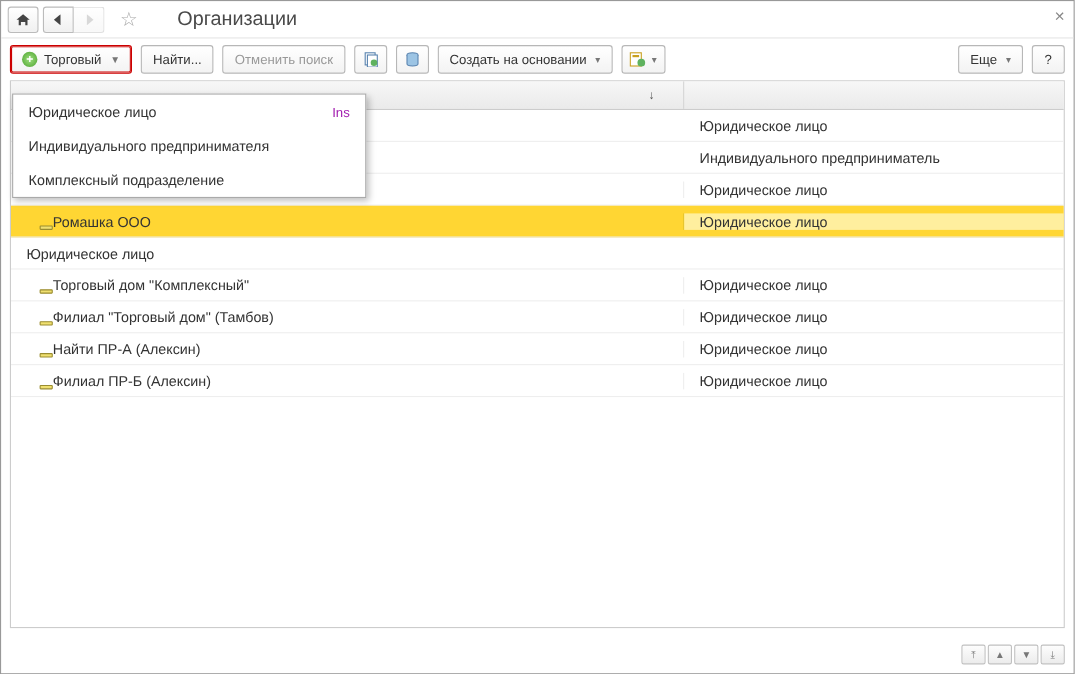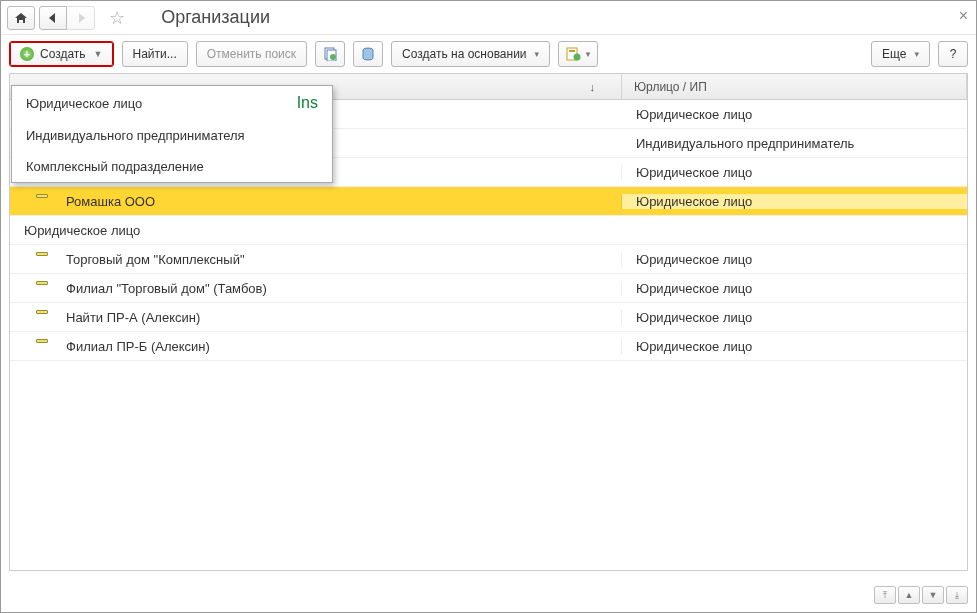--- a/index.html
+++ b/index.html
@@ -95,21 +95,21 @@
   z-index: 5;
 }
 .dropdown-item {
   display: flex;
   justify-content: space-between;
   align-items: center;
   padding: 8px 14px;
   cursor: pointer;
   font-size: 13px;
 }
-.dropdown-item .shortcut { color: #15803d; font-size: 16px; }
+.dropdown-item .shortcut { color: #a21caf; font-size: 12px; }
 
 
 .table-wrap {
   border: 1px solid #ccc;
   margin: 0 8px;
   height: 498px;
   background: #fff;
   position: relative;
 }
 .thead {
@@ -136,23 +136,22 @@
   border-bottom: 1px solid #eee;
   align-items: center;
   font-size: 13px;
 }
 .tr.selected { background: #ffd633; }
 .tr.selected .td.type { background: #ffef9e; }
 .td.name {
   flex: 0 0 612px;
   border-right: 1px solid #eee;
   display: flex;
-  align-items: flex-start;
+  align-items: flex-end;
   padding-left: 26px;
-  gap: 18px;
 }
 .tr.selected .td.name { border-right-color: #e5c52e; }
 .td.type {
   flex: 1;
   padding-left: 14px;
   display: flex;
   align-items: center;
 }
 .minus-icon {
   width: 12px; height: 4px;
@@ -206,21 +205,21 @@
     </div>
   </div>
   <span class="star-icon">☆</span>
   <span class="title">Организации</span>
   <span class="close-x">×</span>
 </div>
 
 <div class="toolbar">
   <div class="btn create">
     <span class="plus">+</span>
-    <span>Создать</span>
+    <span>Торговый</span>
     <span class="chev">▼</span>
   </div>
   <div class="btn">
     <span>Найти...</span>
   </div>
   <div class="btn disabled">
     <span>Отменить поиск</span>
   </div>
   <div class="btn icon-only">
     <svg width="16" height="14">
@@ -270,23 +269,20 @@
     <span>Комплексный подразделение</span>
     <span class="shortcut"></span>
   </div>
 </div>
 
 <div class="table-wrap">
   <div class="thead">
     <div class="th name">
       <span class="sort-arrow">↓</span>
     </div>
-    <div class="th type">
-      <span>Юрлицо / ИП</span>
-    </div>
   </div>
   <div class="tbody" id="tbody">
       <div class="tr">
         <div class="td name">
           <span style="width: 12px;"></span>
           <span></span>
         </div>
         <div class="td type">Юридическое лицо</div>
       </div>
       <div class="tr">

